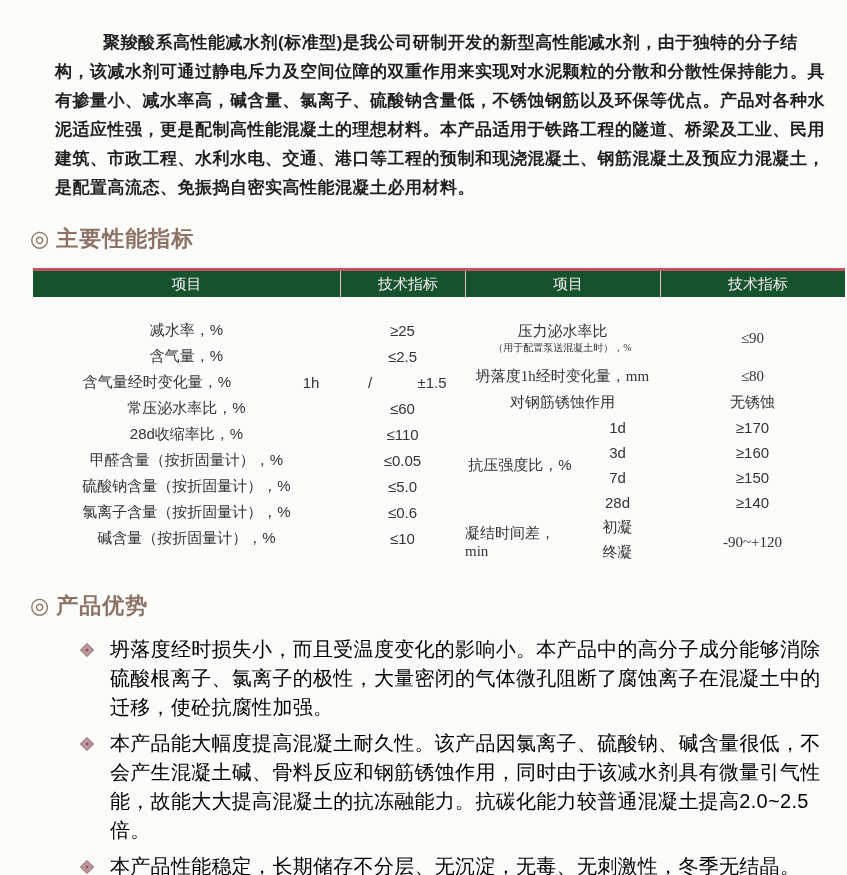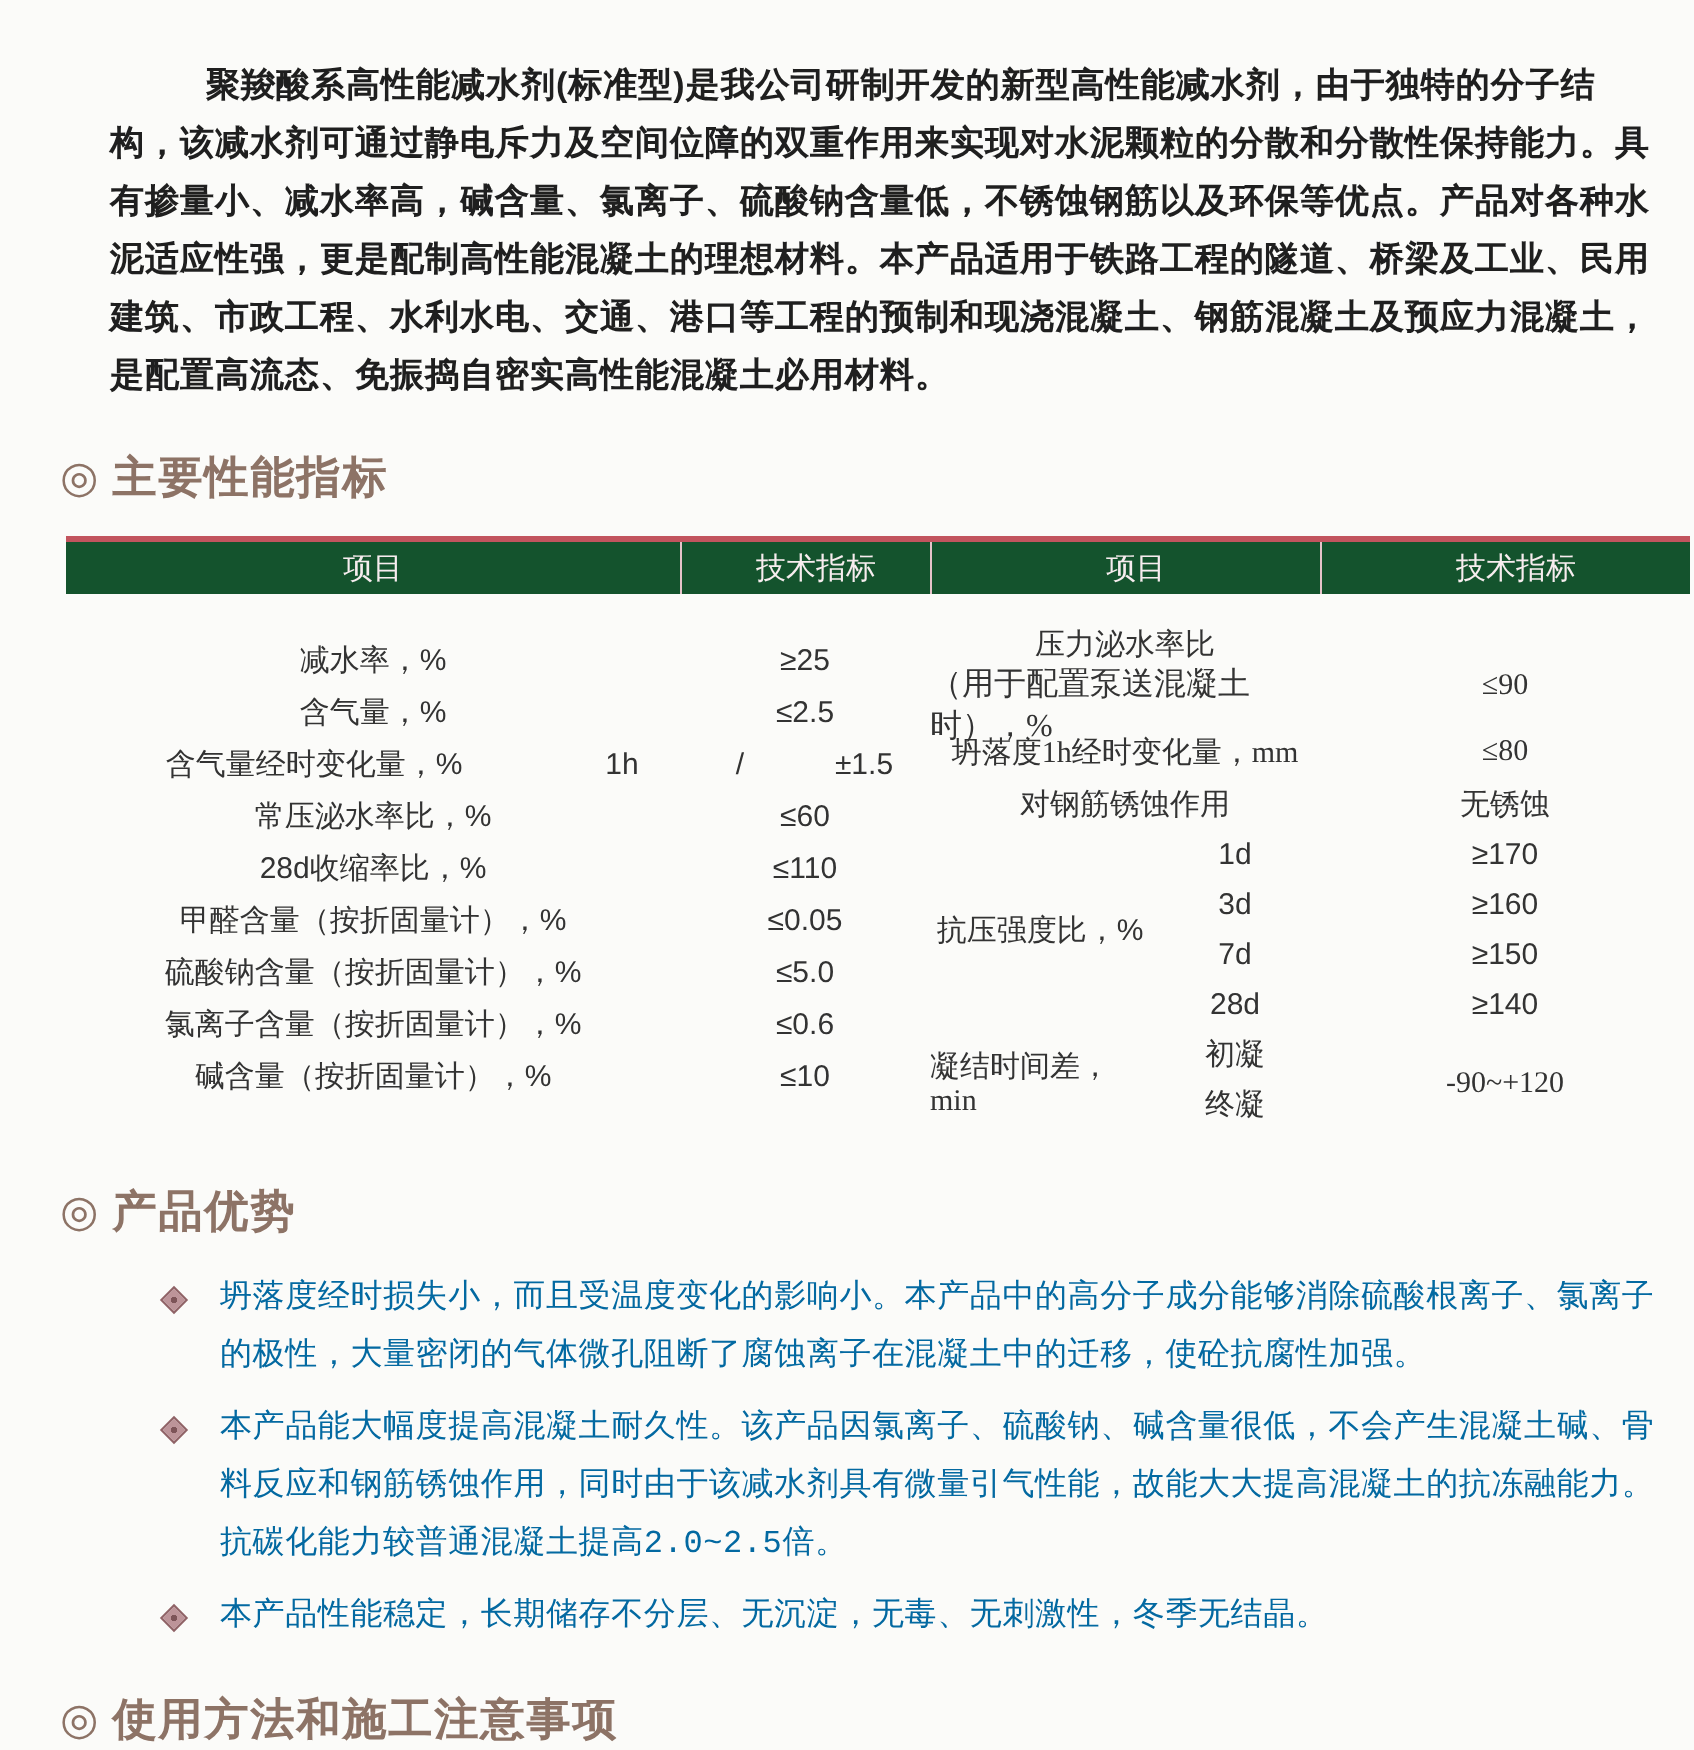--- a/index.html
+++ b/index.html
@@ -53,40 +53,40 @@
     font-size:15px;color:#333;}
   .lrow.special{display:grid;grid-template-columns:248px 60px 58px 66px;}
   .lrow.special div{display:flex;align-items:center;justify-content:center;
     font-size:15px;color:#333;}
 
   .tb-right{font-size:15px;color:#333;}
   .rrow{display:grid;grid-template-columns:195px 185px;font-family:Liberation Serif, serif;}
   .rrow .rlabel,.rrow .rvalue{display:flex;flex-direction:column;
     align-items:center;justify-content:center;}
   .r1{height:50px;}
-  .r1 .l2{font-size:16px;}
+  .r1 .l2{font-size:10px;}
   .r2,.r3{height:26px;}
   .rgroup{display:grid;grid-template-columns:110px 85px 185px;}
   .rgroup .glabel{display:flex;align-items:center;justify-content:center;}
   .rgroup .stack{display:flex;flex-direction:column;}
   .rgroup .stack div{height:25px;display:flex;align-items:center;justify-content:center;}
   .rgroup .gvalue{display:flex;align-items:center;justify-content:center;}
   .g-comp{height:100px;}
   .g-set{height:54px;font-family:Liberation Serif, serif;}
 
   
   .bullets{margin:14px 16px 0 82px;}
   .bullet{display:flex;align-items:flex-start;margin-bottom:7px;}
   .diamond{
     flex:0 0 auto;width:8px;height:8px;margin:10px 18px 0 0;
     transform:rotate(45deg);
     background:radial-gradient(circle,#7d5458 0 1.5px,#bd9499 1.6px);
     border:1.5px solid #8f6266;
   }
-  .btext{font-size:16px;line-height:29px;color:#0369a1;letter-spacing:.3px;font-family:Liberation Mono, monospace;}
+  .btext{font-size:20px;line-height:29px;color:#000000;letter-spacing:.3px;}
 </style>
 </head>
 <body>
 
 <div class="page">
 
   <p class="intro">聚羧酸系高性能减水剂(标准型)是我公司研制开发的新型高性能减水剂，由于独特的分子结构，该减水剂可通过静电斥力及空间位障的双重作用来实现对水泥颗粒的分散和分散性保持能力。具有掺量小、减水率高，碱含量、氯离子、硫酸钠含量低，不锈蚀钢筋以及环保等优点。产品对各种水泥适应性强，更是配制高性能混凝土的理想材料。本产品适用于铁路工程的隧道、桥梁及工业、民用建筑、市政工程、水利水电、交通、港口等工程的预制和现浇混凝土、钢筋混凝土及预应力混凝土，是配置高流态、免振捣自密实高性能混凝土必用材料。</p>
 
   <div class="sec-head">
     <span class="marker">◎</span>

